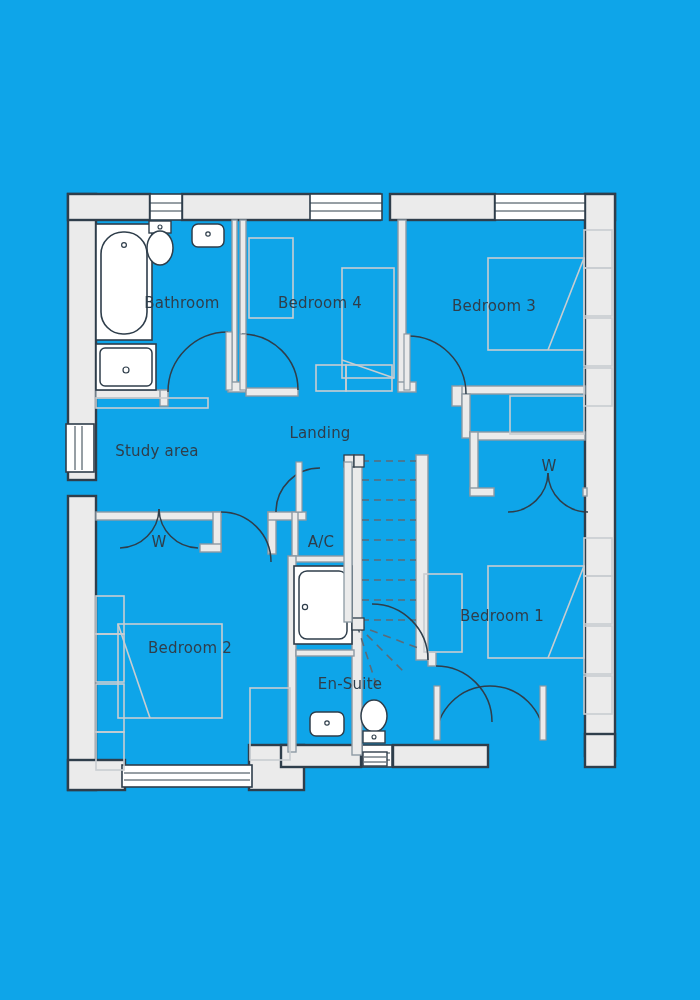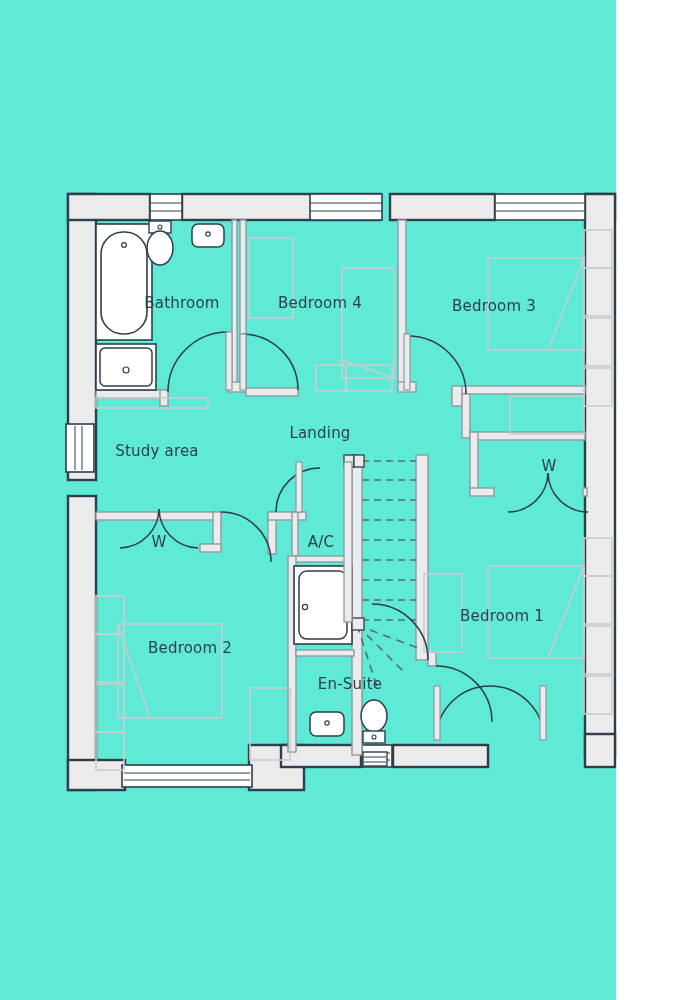--- a/index.html
+++ b/index.html
@@ -1,18 +1,18 @@
 <!DOCTYPE html>
 <html><head>
 <meta charset="utf-8">
 <style>
   html,body{margin:0;padding:0;background:#ffffff;}
   body{width:700px;height:1000px;overflow:hidden;
        font-family:"DejaVu Sans","Liberation Sans",sans-serif;}
-  #stage{position:relative;width:616px;height:1000px;background:#5eead4;}
+  #stage{position:relative;width:700px;height:1000px;background:#0ea5e9;}
   svg{display:block;}
   .rmlabel{font-family:"DejaVu Sans","Liberation Sans",sans-serif;
            font-size:15px;fill:#2f3e4b;text-anchor:middle;
            dominant-baseline:middle;letter-spacing:0.2px;}
 </style>
 </head>
 <body>
 
 <div id="stage">
 <svg width="700" height="1000" viewBox="0 0 700 1000">

